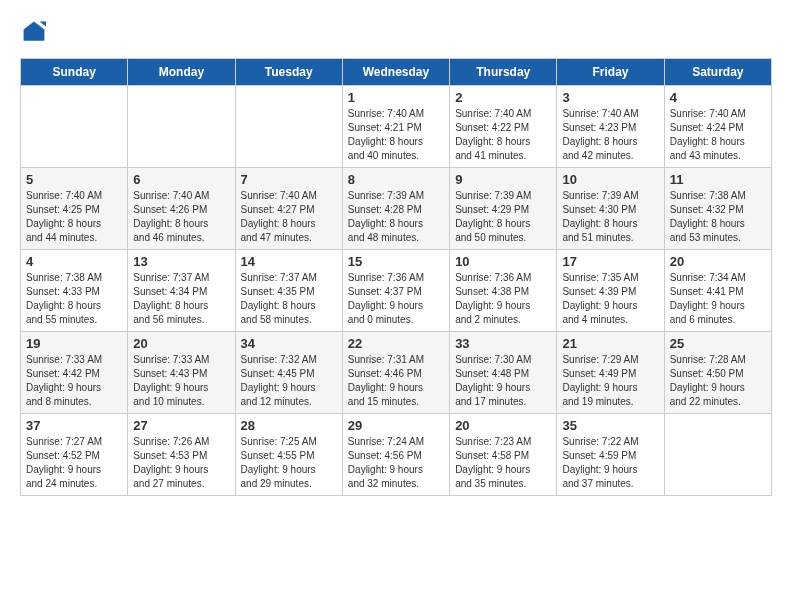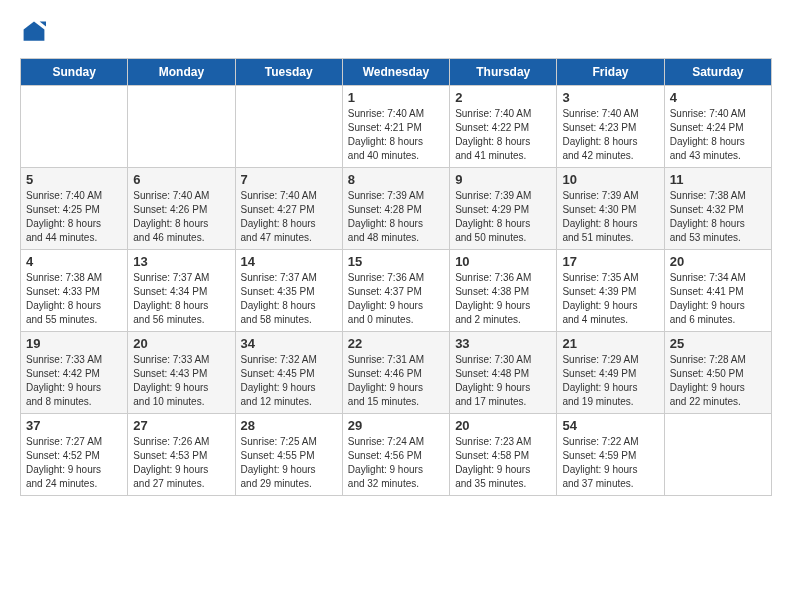--- a/index.html
+++ b/index.html
@@ -250,19 +250,19 @@
         </td>
         <td>
           <div class="day-number">29</div>
           <div class="day-info">Sunrise: 7:24 AM<br>Sunset: 4:56 PM<br>Daylight: 9 hours<br>and 32 minutes.</div>
         </td>
         <td>
           <div class="day-number">20</div>
           <div class="day-info">Sunrise: 7:23 AM<br>Sunset: 4:58 PM<br>Daylight: 9 hours<br>and 35 minutes.</div>
         </td>
         <td>
-          <div class="day-number">54</div>
+          <div class="day-number">35</div>
           <div class="day-info">Sunrise: 7:22 AM<br>Sunset: 4:59 PM<br>Daylight: 9 hours<br>and 37 minutes.</div>
         </td>
         <td class="empty-cell"></td>
       </tr>
     </tbody>
 </table>
 
 </body></html>

